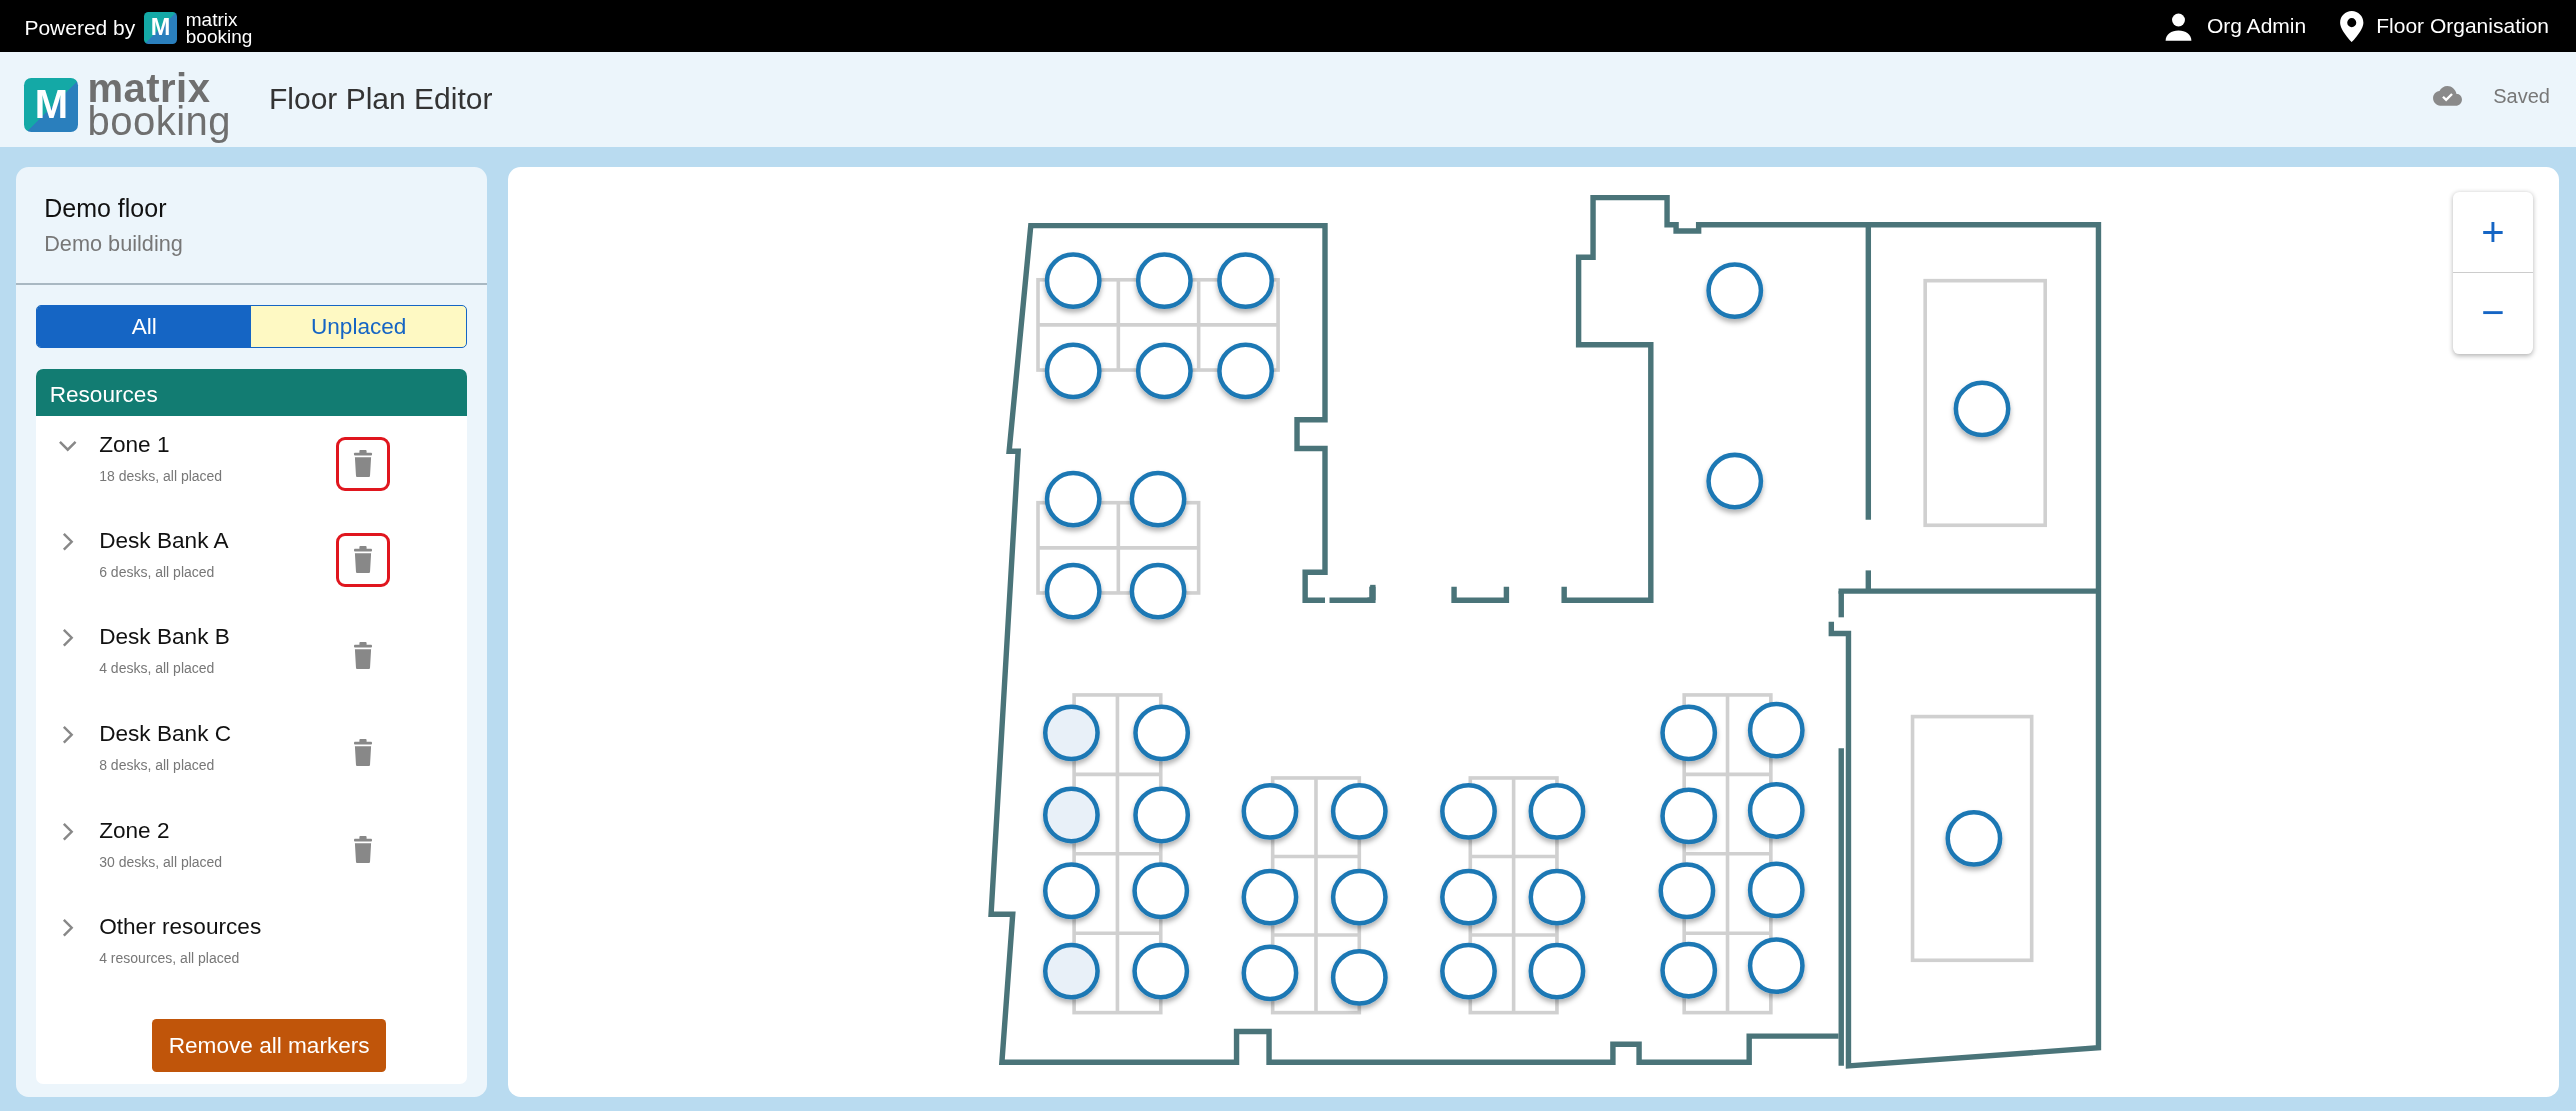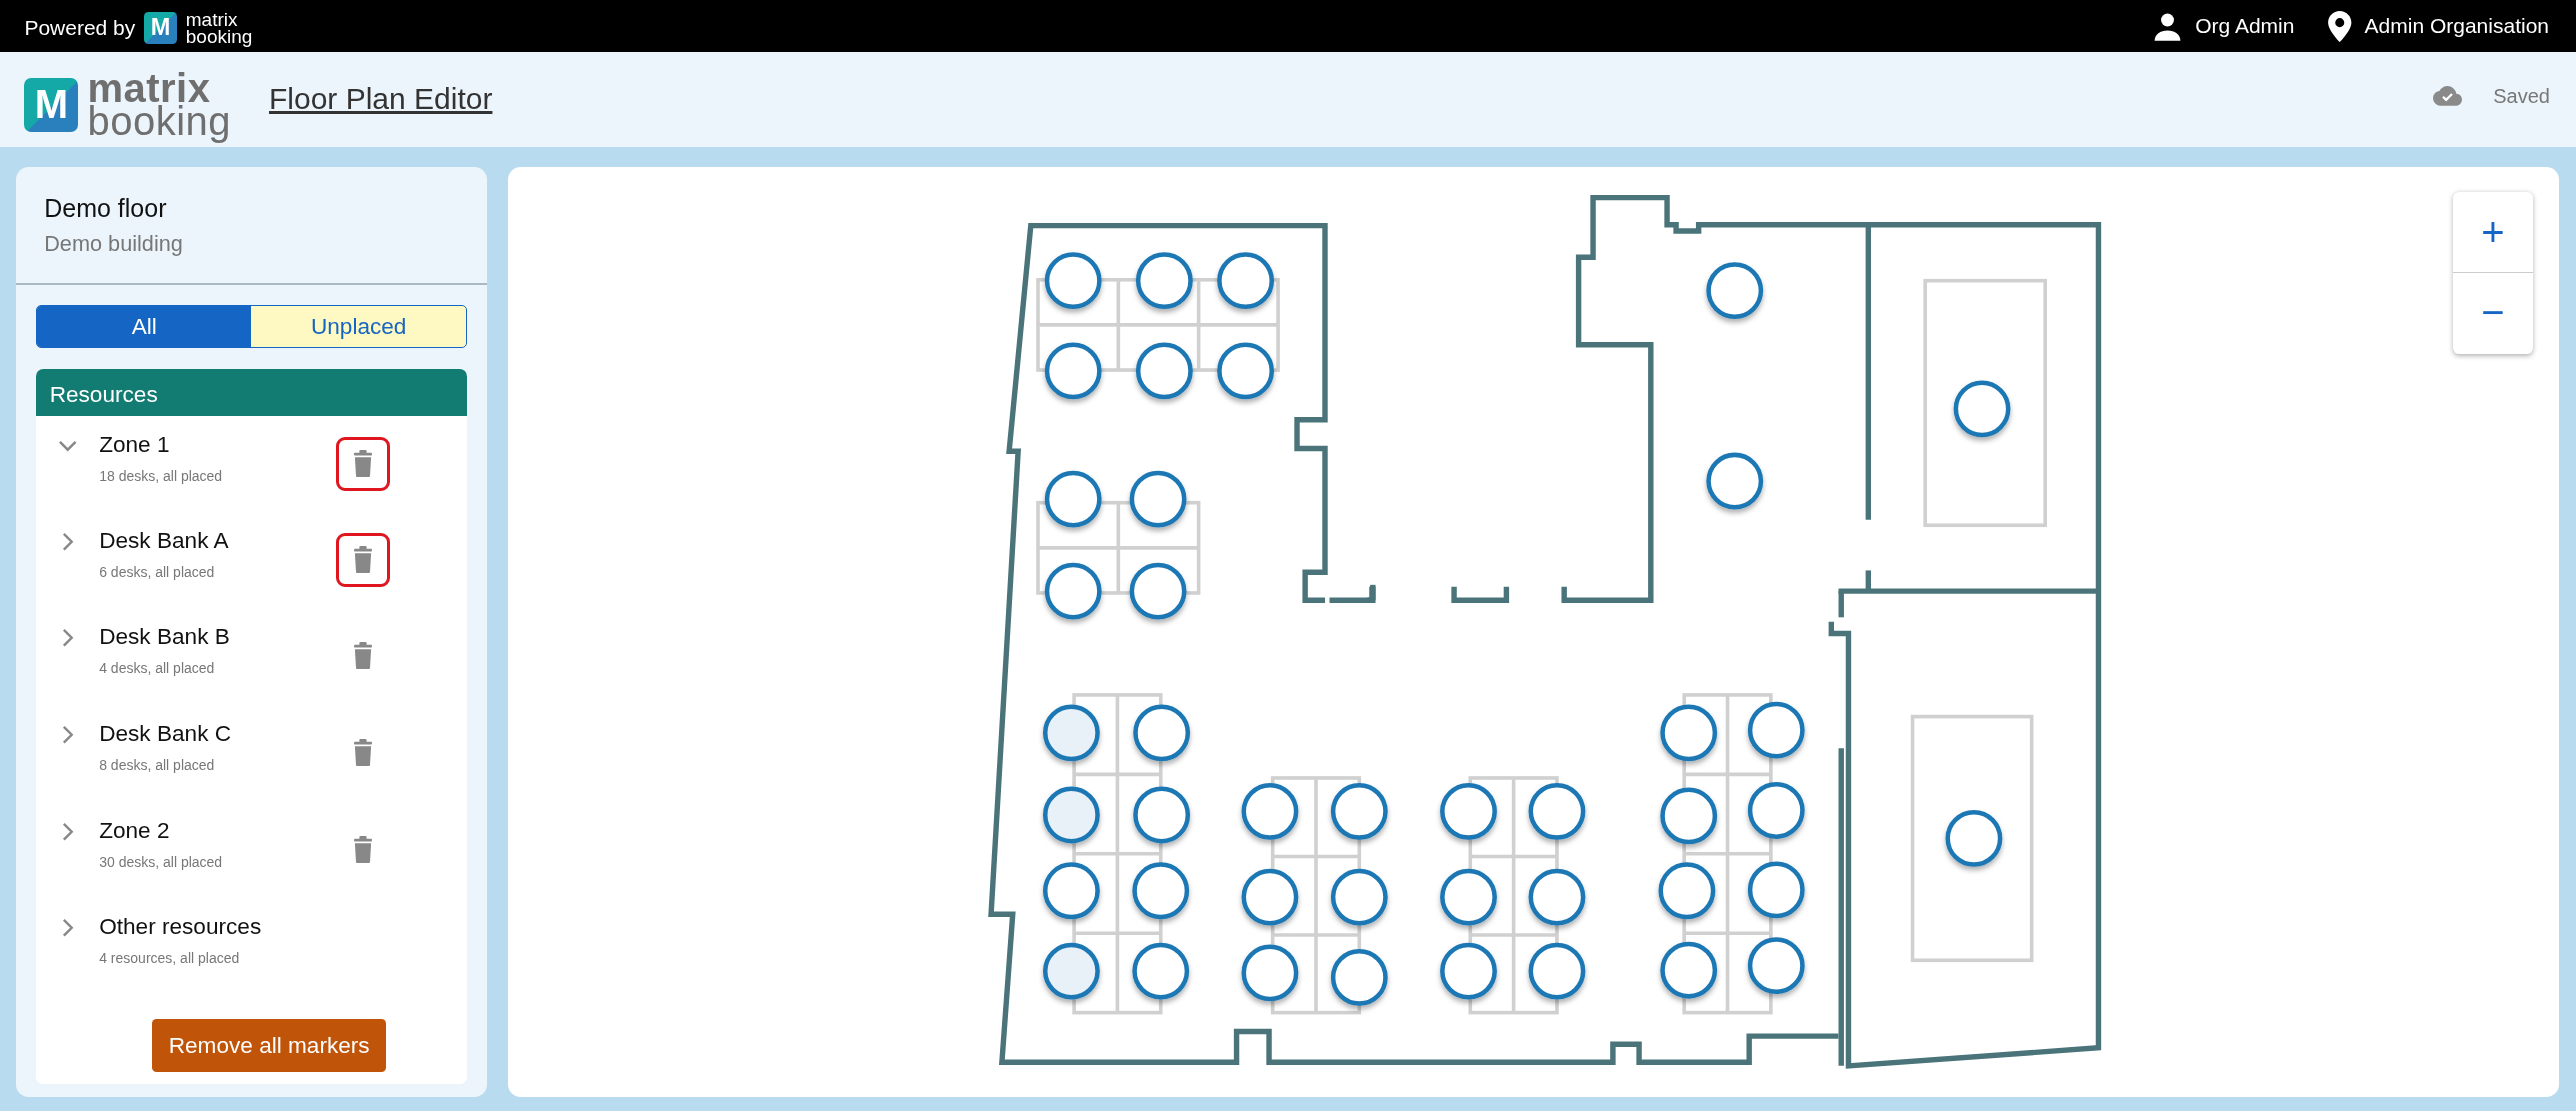--- a/index.html
+++ b/index.html
@@ -17,21 +17,21 @@
   .topright svg { fill: #fff; }
 
   
   .header { position: absolute; left: 0; top: 52px; width: 2576px; height: 95px; background: #ecf5fb; }
   .logo { position: absolute; left: 24.4px; top: 20px; display: flex; align-items: center; gap: 9px; }
   .logo-icon { width: 54px; height: 54px; border-radius: 7.2px; background: linear-gradient(135deg,#14a9a6 0%,#14a9a6 52%,#2a7fbd 52%); position: relative; overflow: hidden; }
   .logo-icon::after { content: "M"; position: absolute; inset: 0; color: #fff; font-weight: bold; font-size: 40px; display: flex; align-items: center; justify-content: center; }
   .logo-text { color: #6f6f6f; font-size: 40px; line-height: 32.5px; letter-spacing: 0.5px; }
   .logo-text .l1 { display: block; font-weight: bold; }
   .logo-text .l2 { display: block; }
-  .page-title { position: absolute; left: 269px; top: 30px; font-size: 30px; color: #333; text-decoration: underline; }
+  .page-title { position: absolute; left: 269px; top: 30px; font-size: 30px; color: #333; }
   .saved { position: absolute; right: 26px; top: 32.5px; display: flex; align-items: center; gap: 31px; font-size: 20px; color: #777; }
 
   
   .sidebar { position: absolute; left: 16.2px; top: 167px; width: 471px; height: 930px; background: #ecf5fb; border-radius: 12.6px; }
   .floor-name { position: absolute; left: 28px; top: 27px; font-size: 25px; color: #111; }
   .building-name { position: absolute; left: 28px; top: 64px; font-size: 21.7px; color: #777; }
   .sb-divider { position: absolute; left: 0; right: 0; top: 116px; height: 1.8px; background: #a9b8c2; }
   .seg { position: absolute; left: 20px; top: 138px; width: 431px; height: 43px; border: 1.8px solid #1565c4; border-radius: 5px; display: flex; overflow: hidden; background: #fef9c3; }
   .seg-btn { flex: 1; display: flex; align-items: center; justify-content: center; font-size: 22.6px; color: #1565c4; cursor: pointer; }
   .seg-btn.active { background: #1565c4; color: #fff; flex: 0 0 214px; }
@@ -69,21 +69,21 @@
       <svg width="31" height="31" viewBox="0 0 24 24">
           <circle cx="12" cy="7" r="5"></circle>
           <path d="M2 23c0-5 4.5-8 10-8s10 3 10 8z"></path>
         </svg>
       <span>Org Admin</span>
     </div>
     <div class="item">
       <svg width="23.5" height="31" viewBox="0 0 18 24">
           <path d="M9 0C4 0 0 4 0 9c0 6 9 15 9 15s9-9 9-15c0-5-4-9-9-9zm0 12.5A3.5 3.5 0 1 1 9 5.5a3.5 3.5 0 0 1 0 7z"></path>
         </svg>
-      <span>Admin Organisation</span>
+      <span>Floor Organisation</span>
     </div>
   </div>
 </div>
 
 <div class="header">
   <div class="logo">
     <div class="logo-icon"></div>
     <div class="logo-text">
       <span class="l1">matrix</span>
       <span class="l2">booking</span>

